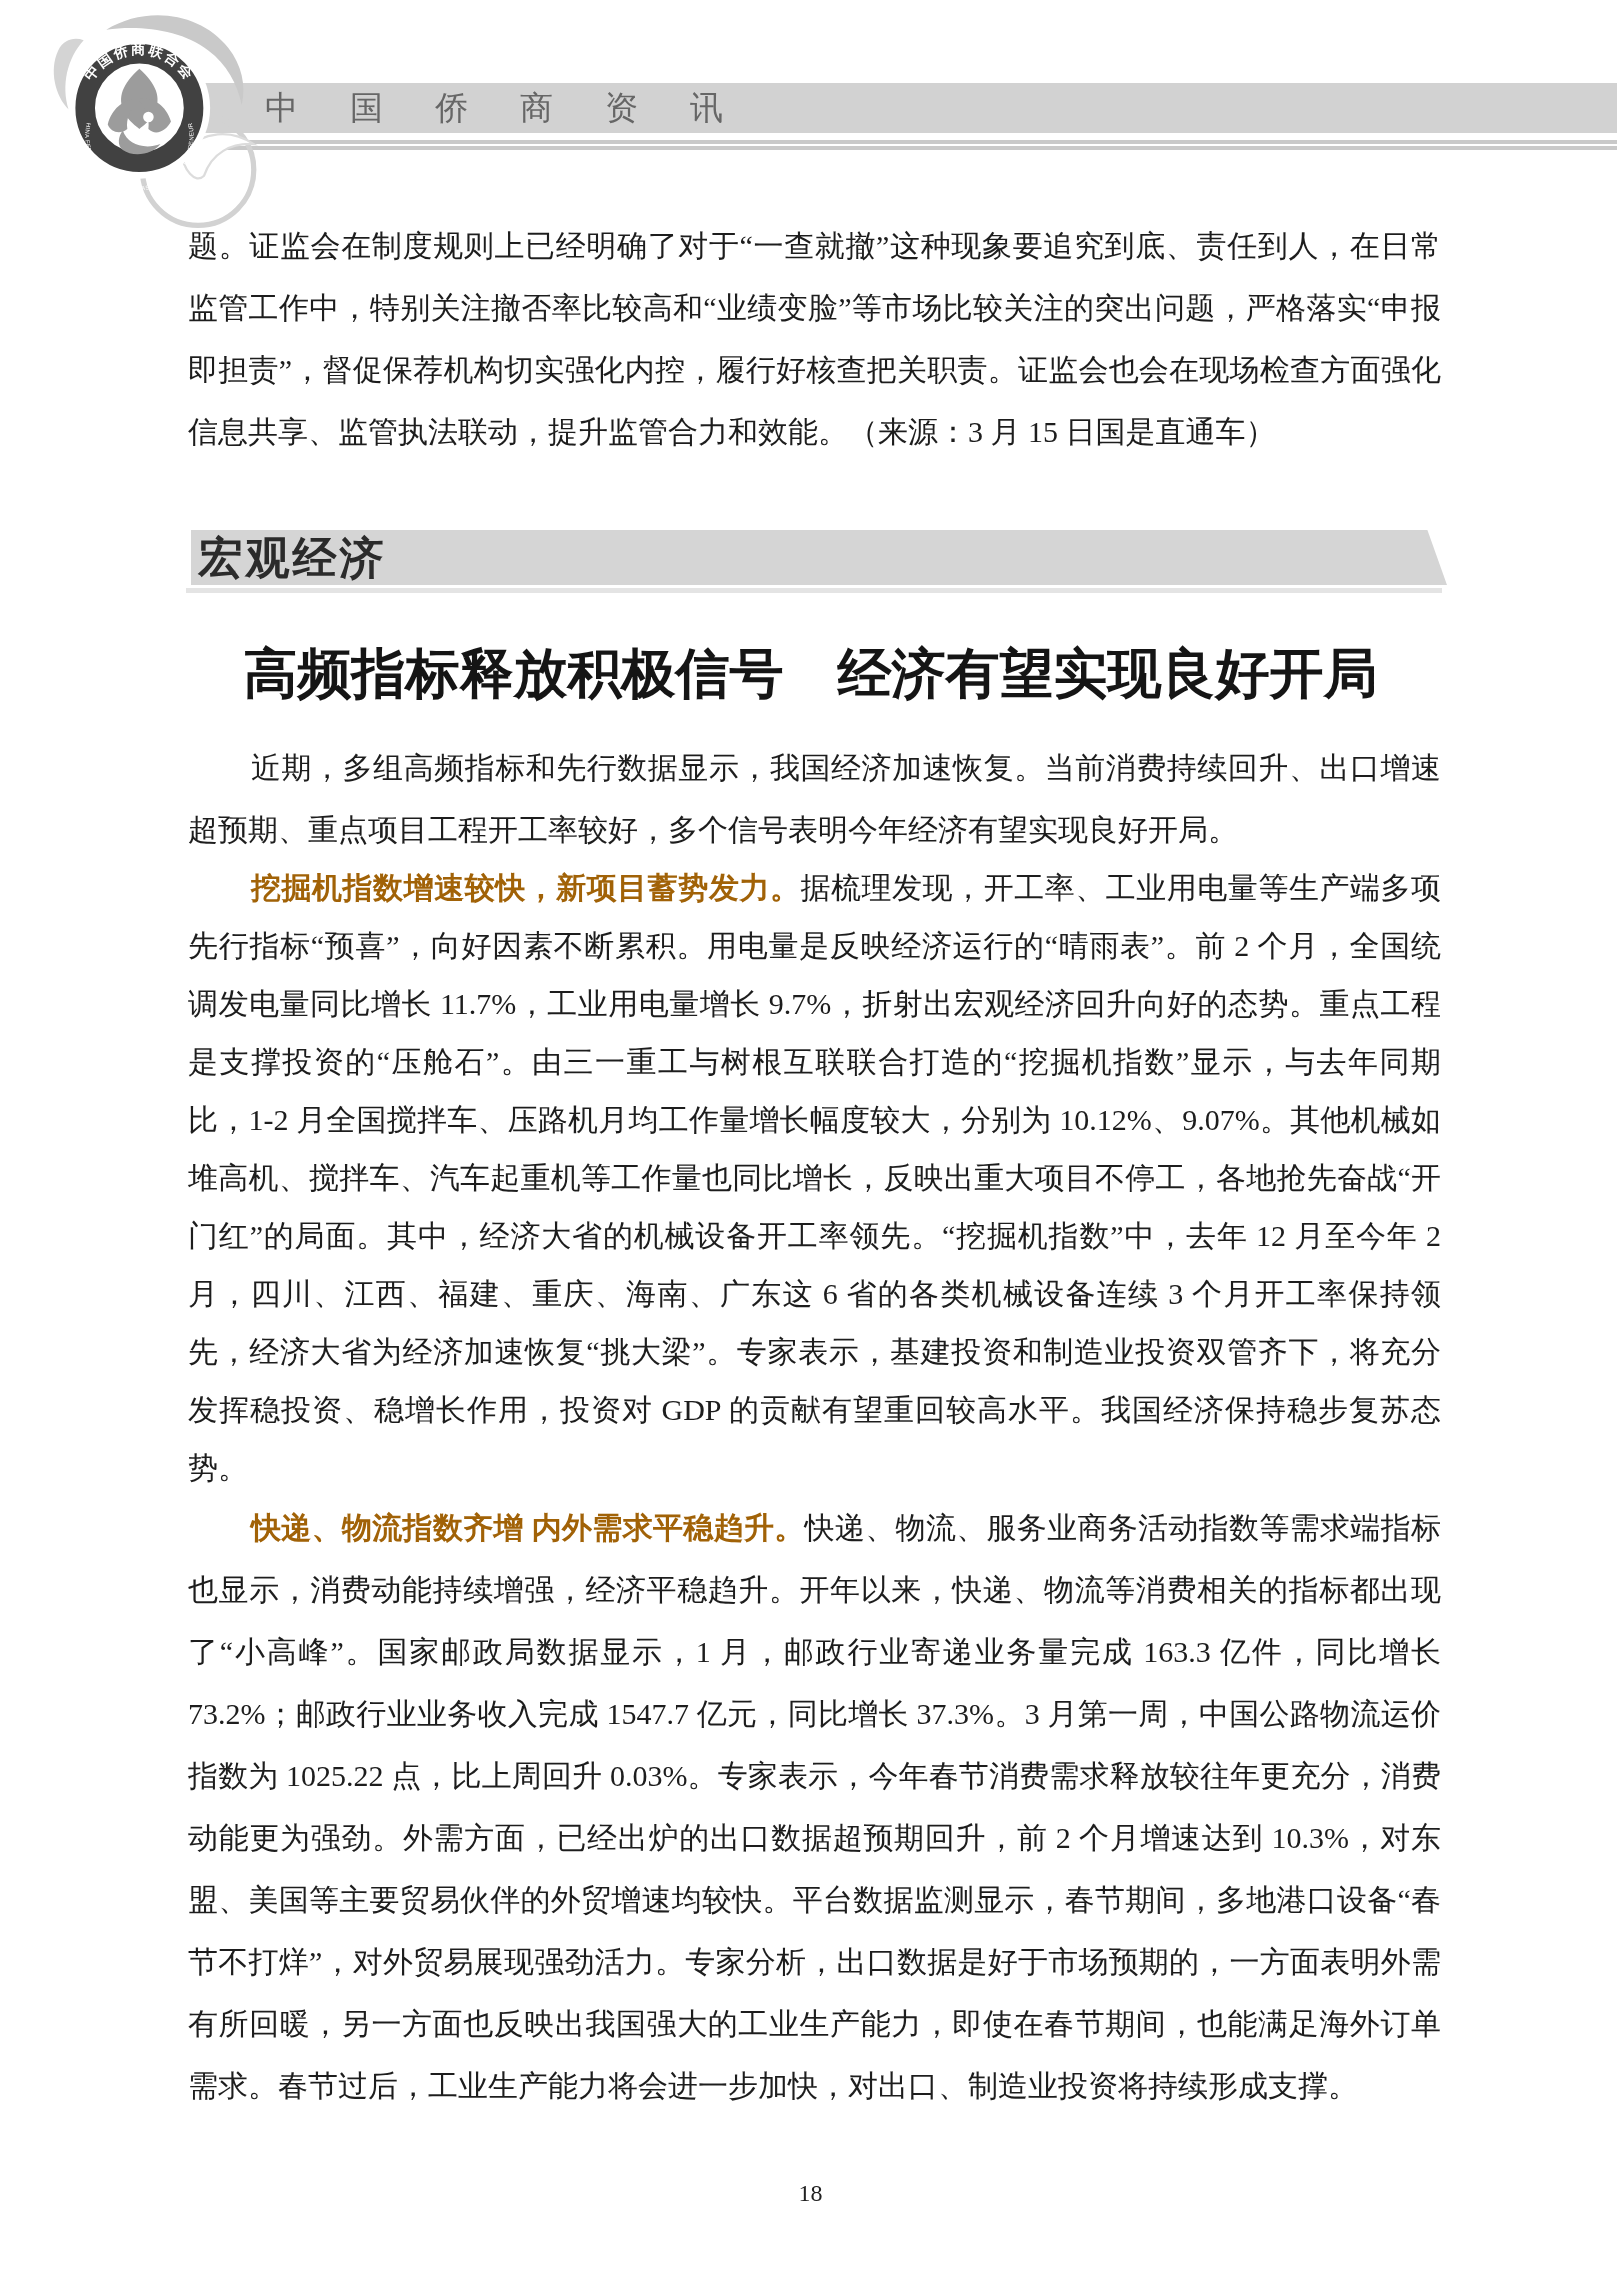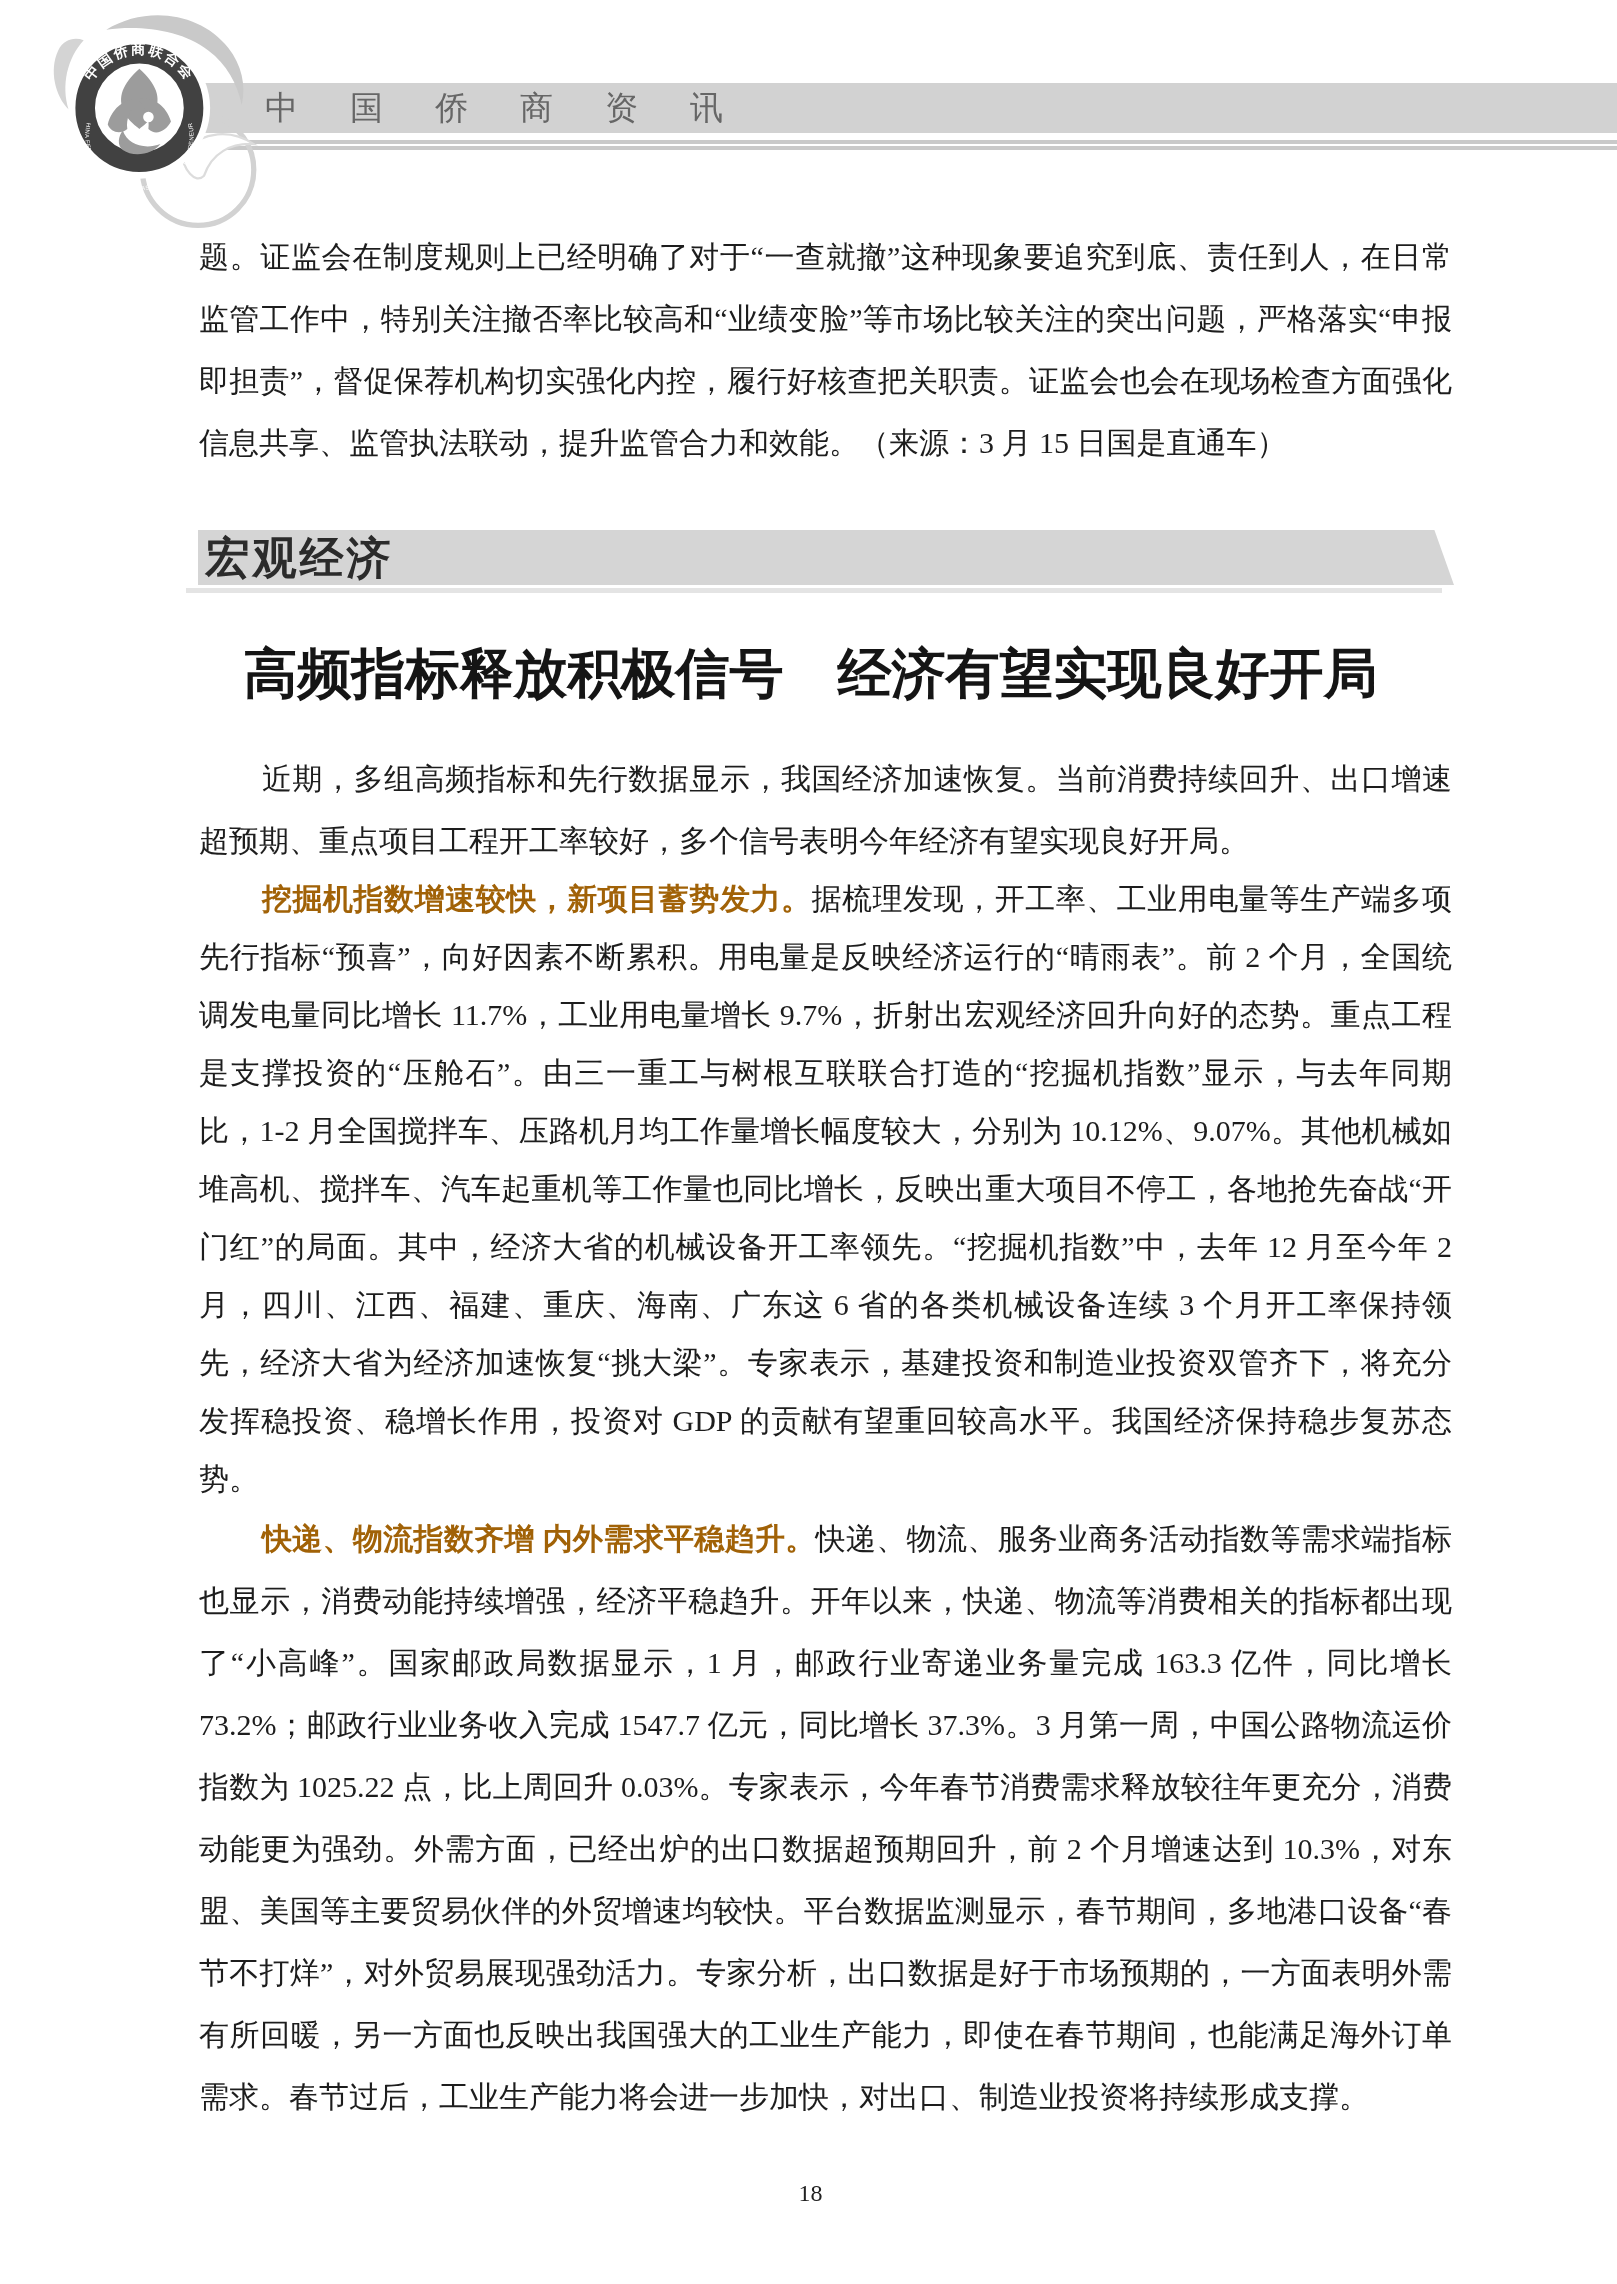--- a/index.html
+++ b/index.html
@@ -27,34 +27,34 @@
   .rule-bottom{top:146px;}
   .logo{position:absolute;left:34px;top:3.8px;width:286px;height:241px;z-index:2;}
   
   .content{
     position:absolute;left:184px;top:0;width:1253px;height:2284px;
   }
   .body-para{
     position:absolute;left:0;width:1253px;
     font-size:30px;line-height:62px;
     text-align:justify;text-justify:inter-ideograph;
-    margin:15px;color:#1d1d1d;
+    margin:4px;color:#1d1d1d;
   }
   .indent{text-indent:63px;}
   .para-a{top:211px;}
   .para-b{top:733px;}
   .para-c{top:855px;line-height:58px;}
   .para-d{top:1493px;}
   .lead{
     font-family:Liberation Serif, serif;
     font-weight:bold;color:#a16207;
   }
   
   .section-banner{
-    position:absolute;left:14px;top:530px;width:1256px;height:55px;
+    position:absolute;left:7px;top:530px;width:1256px;height:55px;
     background:#d5d5d5;
     clip-path:polygon(0 0,calc(100% - 19.6px) 0,100% 100%,0 100%);
   }
   .section-banner-label{
     position:absolute;left:7.5px;top:0;height:55px;line-height:57px;
     font-size:44px;font-weight:bold;color:#2b2b2b;
     font-family:"Liberation Serif","DejaVu Serif",serif;
     letter-spacing:3px;
   }
   .section-banner-shadow{

